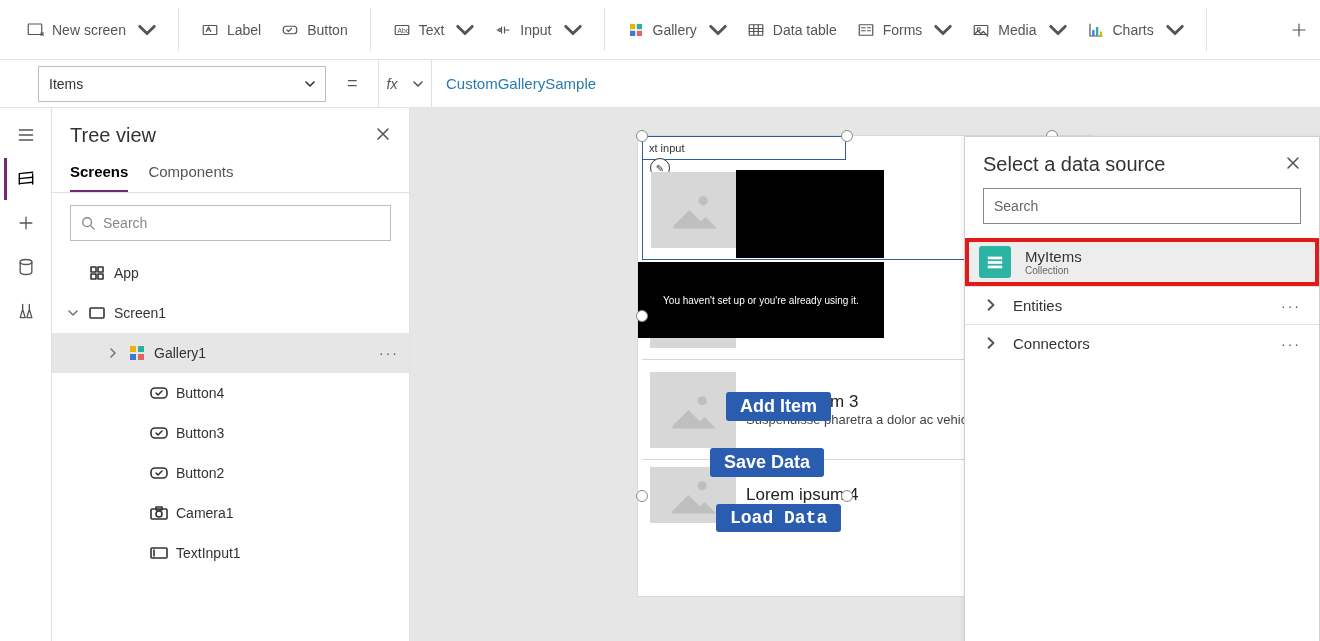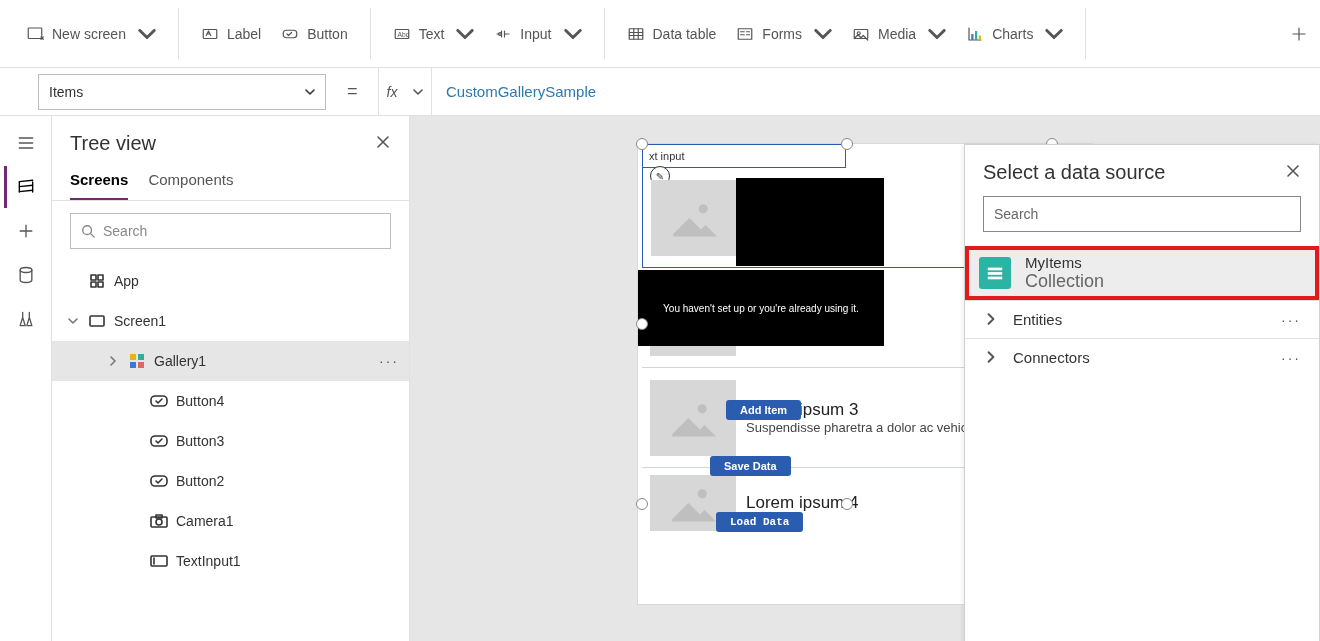--- a/index.html
+++ b/index.html
@@ -1,19 +1,19 @@
 <!DOCTYPE html>
 <html><head>
 <meta charset="utf-8">
 <style>
   * { box-sizing: border-box; margin: 0; padding: 0; font-family: "Segoe UI", Arial, sans-serif; }
   body { width: 1320px; height: 641px; overflow: hidden; background: #fff; color: #333; font-size: 14px; }
 
   
-  .ribbon { height: 68px; display: flex; align-items: center; border-bottom: 1px solid #e1e1e1; padding: 8px 4px; }
+  .ribbon { height: 60px; display: flex; align-items: center; border-bottom: 1px solid #e1e1e1; padding: 8px 4px; }
   .ribbon-group { display: flex; align-items: center; height: 100%; padding: 0 12px; border-right: 1px solid #e1e1e1; }
   .ribbon-item { display: flex; align-items: center; gap: 8px; padding: 0 10px; color: #555; cursor: pointer; height: 40px; white-space: nowrap; }
   .ribbon-item svg, .ribbon-item .ico { width: 18px; height: 18px; flex: 0 0 18px; }
   .caret-svg { width: 10px; height: 10px; margin-left: 4px; }
   .ribbon-spacer { flex: 1; }
   .ribbon-right { display: flex; align-items: center; padding-right: 4px; }
 
   
   .formula-row { height: 48px; display: flex; align-items: center; border-bottom: 1px solid #e1e1e1; }
   .property-select { width: 288px; margin-left: 38px; height: 36px; border: 1px solid #bdbdbd; display: flex; align-items: center; justify-content: space-between; padding: 0 10px; background: #fff; cursor: pointer; }
@@ -72,39 +72,39 @@
   .g-thumb svg { width:46px; height:46px; }
   .g-text { flex:1; overflow:hidden; }
   .g-title { font-size:17px; color:#222; }
   .g-sub { font-size:13px; color:#444; }
   .g-arrow { color:#2a5db0; font-size:22px; }
 
   .black-overlay { position:absolute; background:#000; color:#fff; font-size:10px; display:flex; align-items:center; padding:0 6px; line-height:1.3; }
   .ov1 { left:98px; top:34px; width:148px; height:88px; }
   .ov2 { left:0px; top:126px; width:246px; height:76px; justify-content:center; text-align:center; }
 
-  .canvas-btn { position:absolute; background:#2a5db0; color:#fff; font-size:11px; padding:4px 14px; border-radius:3px; font-weight:600; }
+  .canvas-btn { position:absolute; background:#2a5db0; color:#fff; font-size:18px; padding:4px 14px; border-radius:3px; font-weight:600; }
   .btn-add { left:88px; top:256px; }
   .btn-save { left:72px; top:312px; }
   .btn-load { left:78px; top:368px;font-family:Liberation Mono, monospace; }
 
   
   .ds-panel { position:absolute; right:0; top:28px; bottom:0; width:356px; background:#fff; border:1px solid #d0d0d0; box-shadow:-2px 0 4px rgba(0,0,0,0.06); display:flex; flex-direction:column; }
   .ds-header { display:flex; align-items:center; justify-content:space-between; padding:16px 18px 12px; }
   .ds-header h2 { font-weight:400; font-size:20px; }
   .ds-search { margin:0 18px 14px; height:36px; border:1px solid #888; padding:0 10px; display:flex; align-items:center; color:#666; }
   .ds-section { display:flex; align-items:center; gap:14px; padding:10px 18px; cursor:pointer; }
   .ds-sec-chevron { width:16px; text-align:center; color:#555; }
   .ds-section-label { font-size:15px; }
   .ds-more { margin-left:auto; color:#555; letter-spacing:2px; }
   .ds-item { padding: 8px 18px 8px 14px; background:#ededed; display:flex; align-items:center; gap:14px; cursor:pointer; }
   .ds-highlight { border:4px solid #e21a1a; padding: 4px 14px 4px 10px; }
   .ds-item-icon { width:32px; height:32px; background:#2bb3a3; border-radius:3px; display:flex; align-items:center; justify-content:center; color:#fff; font-size:16px; }
   .ds-item-title { font-size:15px; }
-  .ds-item-sub { font-size:18px; color:#666; }
+  .ds-item-sub { font-size:10px; color:#666; }
   .ds-divider { height:1px; background:#e1e1e1; margin: 0; }
 
   
   svg .str { stroke: currentColor; fill: none; stroke-width: 1.6; stroke-linecap: round; stroke-linejoin: round; }
 </style>
 </head>
 <body>
 
 <div class="ribbon">
   <div class="ribbon-group">
@@ -152,20 +152,32 @@
           <path class="str" d="M4 12h6m4 0h6M10 8v8m4-8v8"></path>
           <circle class="str" cx="8" cy="12" r="2"></circle>
         </svg>
       <span>Input</span>
       <svg class="caret-svg" viewBox="0 0 10 10">
           <path class="str" d="M1 3l4 4 4-4"></path>
         </svg>
     </div>
   </div>
   <div class="ribbon-group">
+    <div class="ribbon-item">
+      <svg viewBox="0 0 24 24">
+          <rect x="4" y="4" width="7" height="7" fill="#e8b500"></rect>
+          <rect x="13" y="4" width="7" height="7" fill="#2bb0a0"></rect>
+          <rect x="4" y="13" width="7" height="7" fill="#3b78d8"></rect>
+          <rect x="13" y="13" width="7" height="7" fill="#e06666"></rect>
+        </svg>
+      <span>Gallery</span>
+      <svg class="caret-svg" viewBox="0 0 10 10">
+          <path class="str" d="M1 3l4 4 4-4"></path>
+        </svg>
+    </div>
     <div class="ribbon-item">
       <svg viewBox="0 0 24 24">
           <rect class="str" x="3" y="5" width="18" height="14"></rect>
           <path class="str" d="M3 10h18M3 14h18M9 5v14M15 5v14"></path>
         </svg>
       <span>Data table</span>
     </div>
     <div class="ribbon-item">
       <svg viewBox="0 0 24 24">
           <rect class="str" x="3" y="5" width="18" height="14"></rect>

